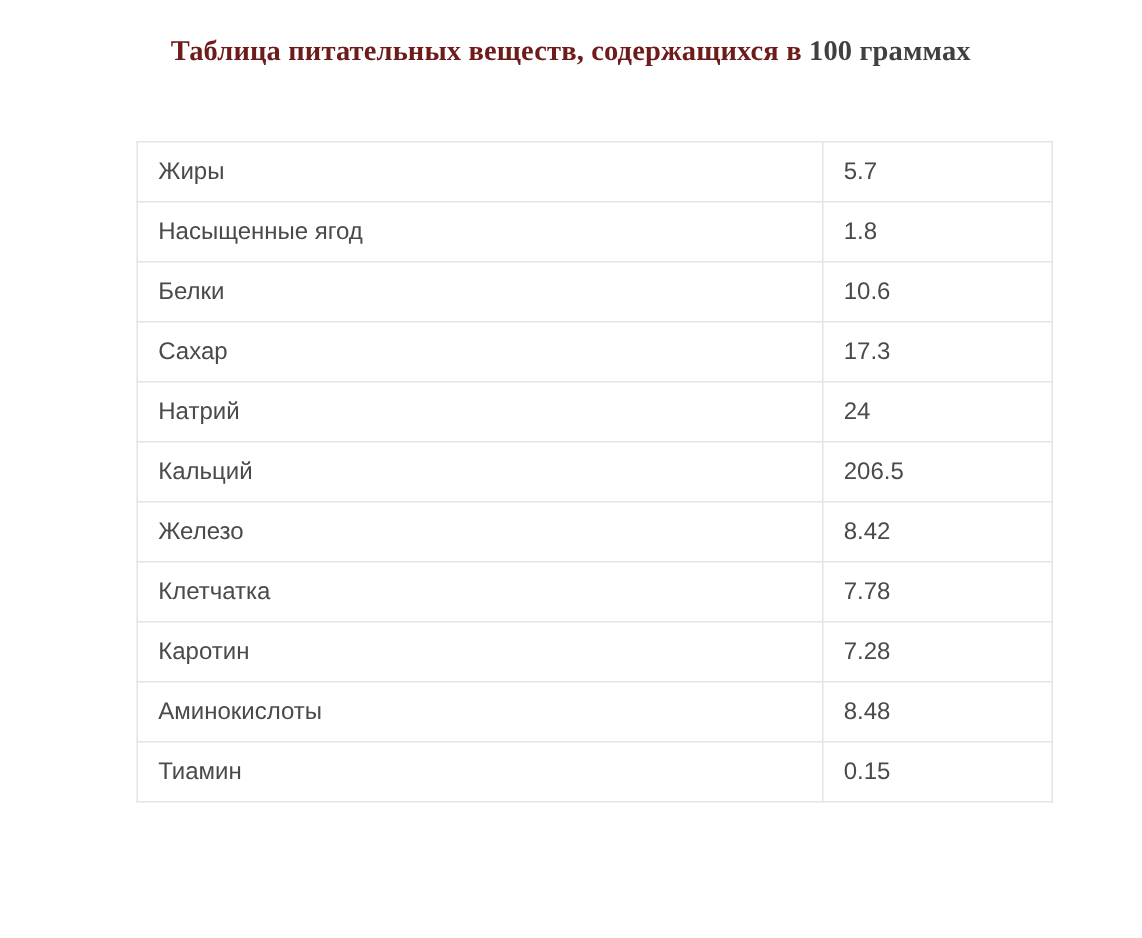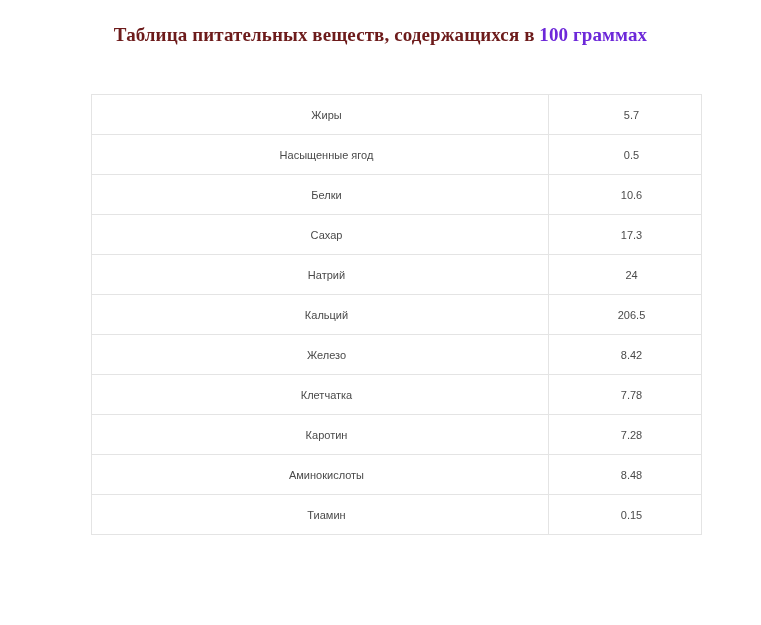--- a/index.html
+++ b/index.html
@@ -25,44 +25,43 @@
     padding: 22px 70px 0 70px;
     text-align: center;
     font-family: "Liberation Serif", serif;
     font-weight: bold;
     font-size: 19px;
     line-height: 26px;
     color: #6d1b1b;
     letter-spacing: 0.1px;
   }
   .title .accent {
-    color: #6d28d9;
+    color: #404040;
   }
   .table-wrap {
     margin: 46px auto 0 auto;
     width: 580px;
   }
   table.nutrition {
     width: 100%;
     border-collapse: collapse;
     table-layout: fixed;
     font-size: 13.5px;
   }
   table.nutrition tr {
     height: 40px;
   }
   table.nutrition td {
     border: 1px solid #e4e4e4;
     padding: 0 0 0 14px;
     vertical-align: middle;
     color: #4a4a4a;
-    font-size: 11px;
+    font-size: 16px;
     line-height: 18px;
     background: #ffffff;
-    text-align: center;
   }
   table.nutrition td.name {
     width: 442px;
   }
   table.nutrition td.value {
     width: 138px;
     margin-left: 44px;
   }
 </style>
 </head>
@@ -76,21 +75,21 @@
 
   <div class="table-wrap">
     <table class="nutrition">
       <tbody>
           <tr>
             <td class="name">Жиры</td>
             <td class="value">5.7</td>
           </tr>
           <tr>
             <td class="name">Насыщенные ягод</td>
-            <td class="value">0.5</td>
+            <td class="value">1.8</td>
           </tr>
           <tr>
             <td class="name">Белки</td>
             <td class="value">10.6</td>
           </tr>
           <tr>
             <td class="name">Сахар</td>
             <td class="value">17.3</td>
           </tr>
           <tr>

